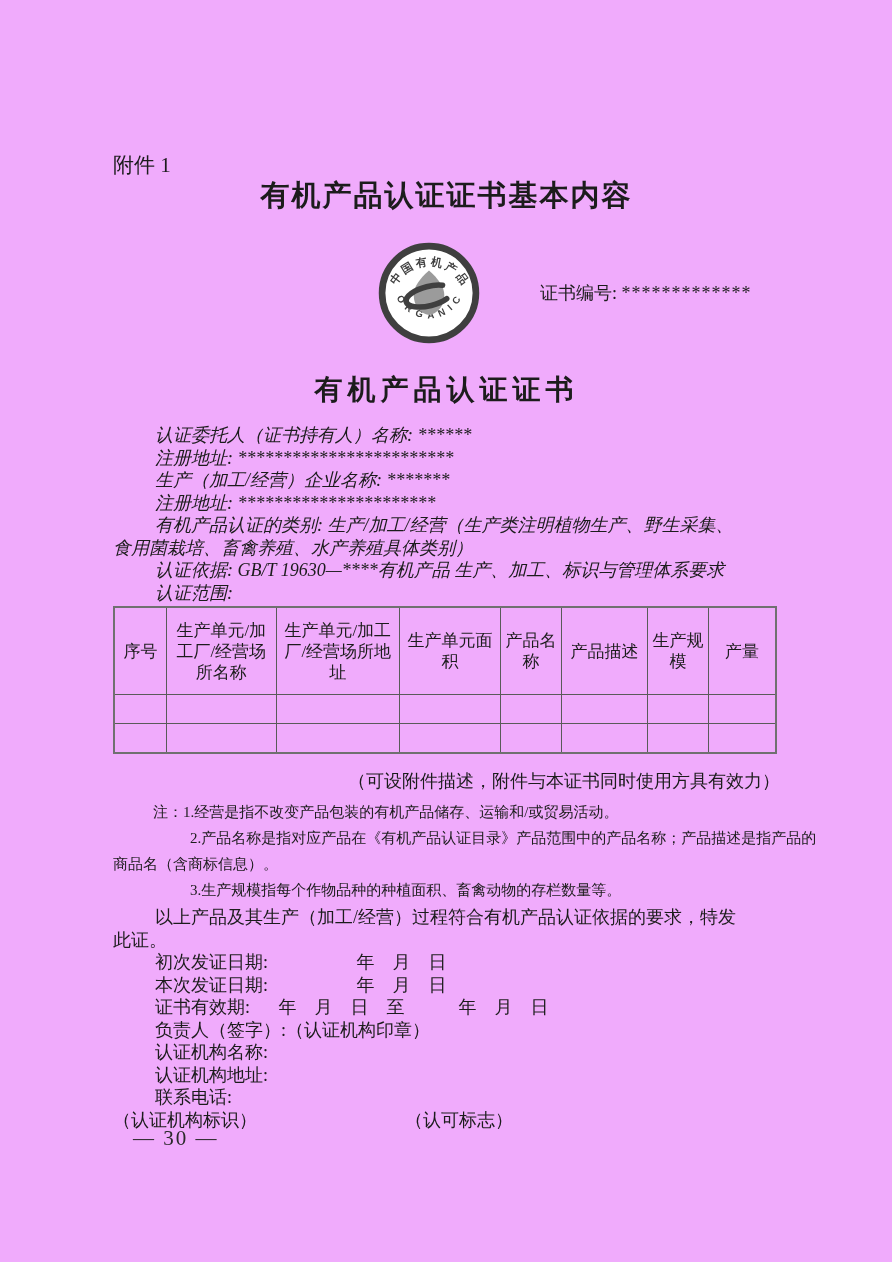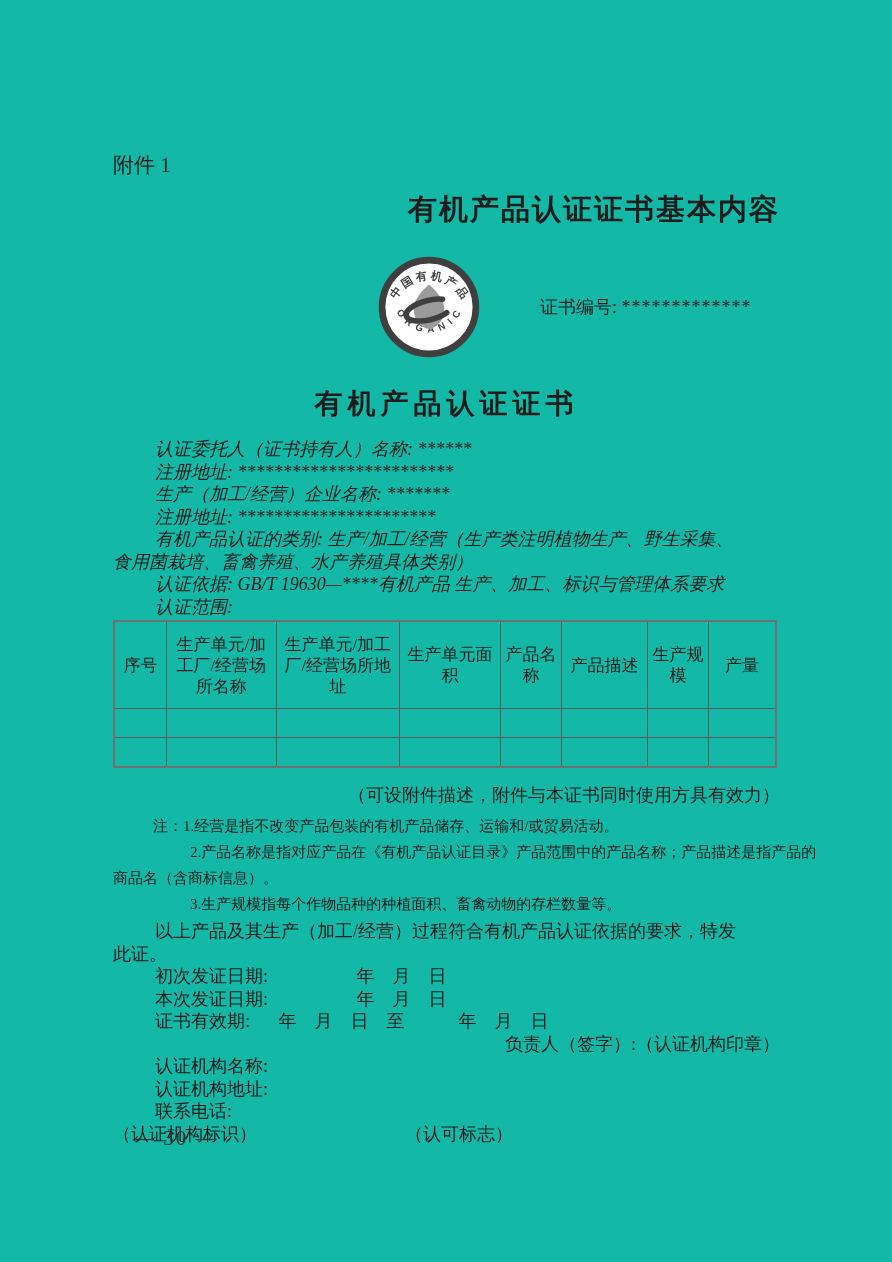--- a/index.html
+++ b/index.html
@@ -1,25 +1,25 @@
 <!DOCTYPE html>
 <html lang="zh"><head>
 <meta charset="utf-8">
 <style>
   html,body{margin:0;padding:0;background:#e8e8e8;}
   .page{
-    width:892px;height:1262px;background:#14b8a6;position:relative;
+    width:892px;height:1262px;background:#f0abfc;position:relative;
     margin:0 auto;overflow:hidden;
     font-family:"Liberation Serif","DejaVu Serif",serif;
     color:#1c1c1c;
   }
   .content{position:absolute;left:113px;top:152px;width:667px;}
 
   .attachment-label{font-size:21px;line-height:26px;}
-  .doc-title{font-size:29px;font-weight:bold;text-align:right;letter-spacing:2px;margin-top:14px;line-height:34px;}
+  .doc-title{font-size:29px;font-weight:bold;text-align:center;letter-spacing:2px;line-height:34px;}
 
   .logo-row{display:flex;align-items:center;margin-top:30px;height:102px;}
   .logo{width:102px;height:102px;margin-left:265px;flex:0 0 auto;}
   .cert-no{margin-left:60px;font-size:18px;white-space:nowrap;}
   .cert-no .stars{letter-spacing:1px;}
 
   .cert-title{font-size:28px;font-weight:bold;text-align:center;letter-spacing:5px;margin-top:26px;line-height:40px;}
 
   .body-block{margin-top:14px;font-size:18px;line-height:22.5px;}
   .body-line{white-space:nowrap;font-style:italic;}
@@ -43,21 +43,21 @@
   .note-line.indent-1{text-indent:40px;}
   .note-line.indent-2{text-indent:77px;}
 
   .decl{font-size:18px;line-height:22.5px;margin-top:3px;}
   .decl .l1{text-indent:42px;white-space:nowrap;}
 
   .fields{font-size:18px;line-height:22.5px;}
   .field-line{text-indent:42px;white-space:nowrap;}
   .field-line .gap-lg{margin-left:84px;}
   .field-line .gap-md{margin-left:24px;margin-top:40px;}
-  .resp-line{display:flex;justify-content:flex-end;font-size:18px;line-height:22.5px;}
+  .resp-line{display:flex;justify-content:flex-start;font-size:18px;line-height:22.5px;}
   .resp-line .label{text-indent:42px;}
   .marks-line{font-size:18px;line-height:22.5px;display:flex;}
   .marks-line .mark-right{margin-left:148px;}
 
   .page-number{position:absolute;left:133px;top:1126px;font-size:21px;color:#2a2a2a;letter-spacing:2px;}
 </style>
 </head>
 <body>
 
 <div class="page">

